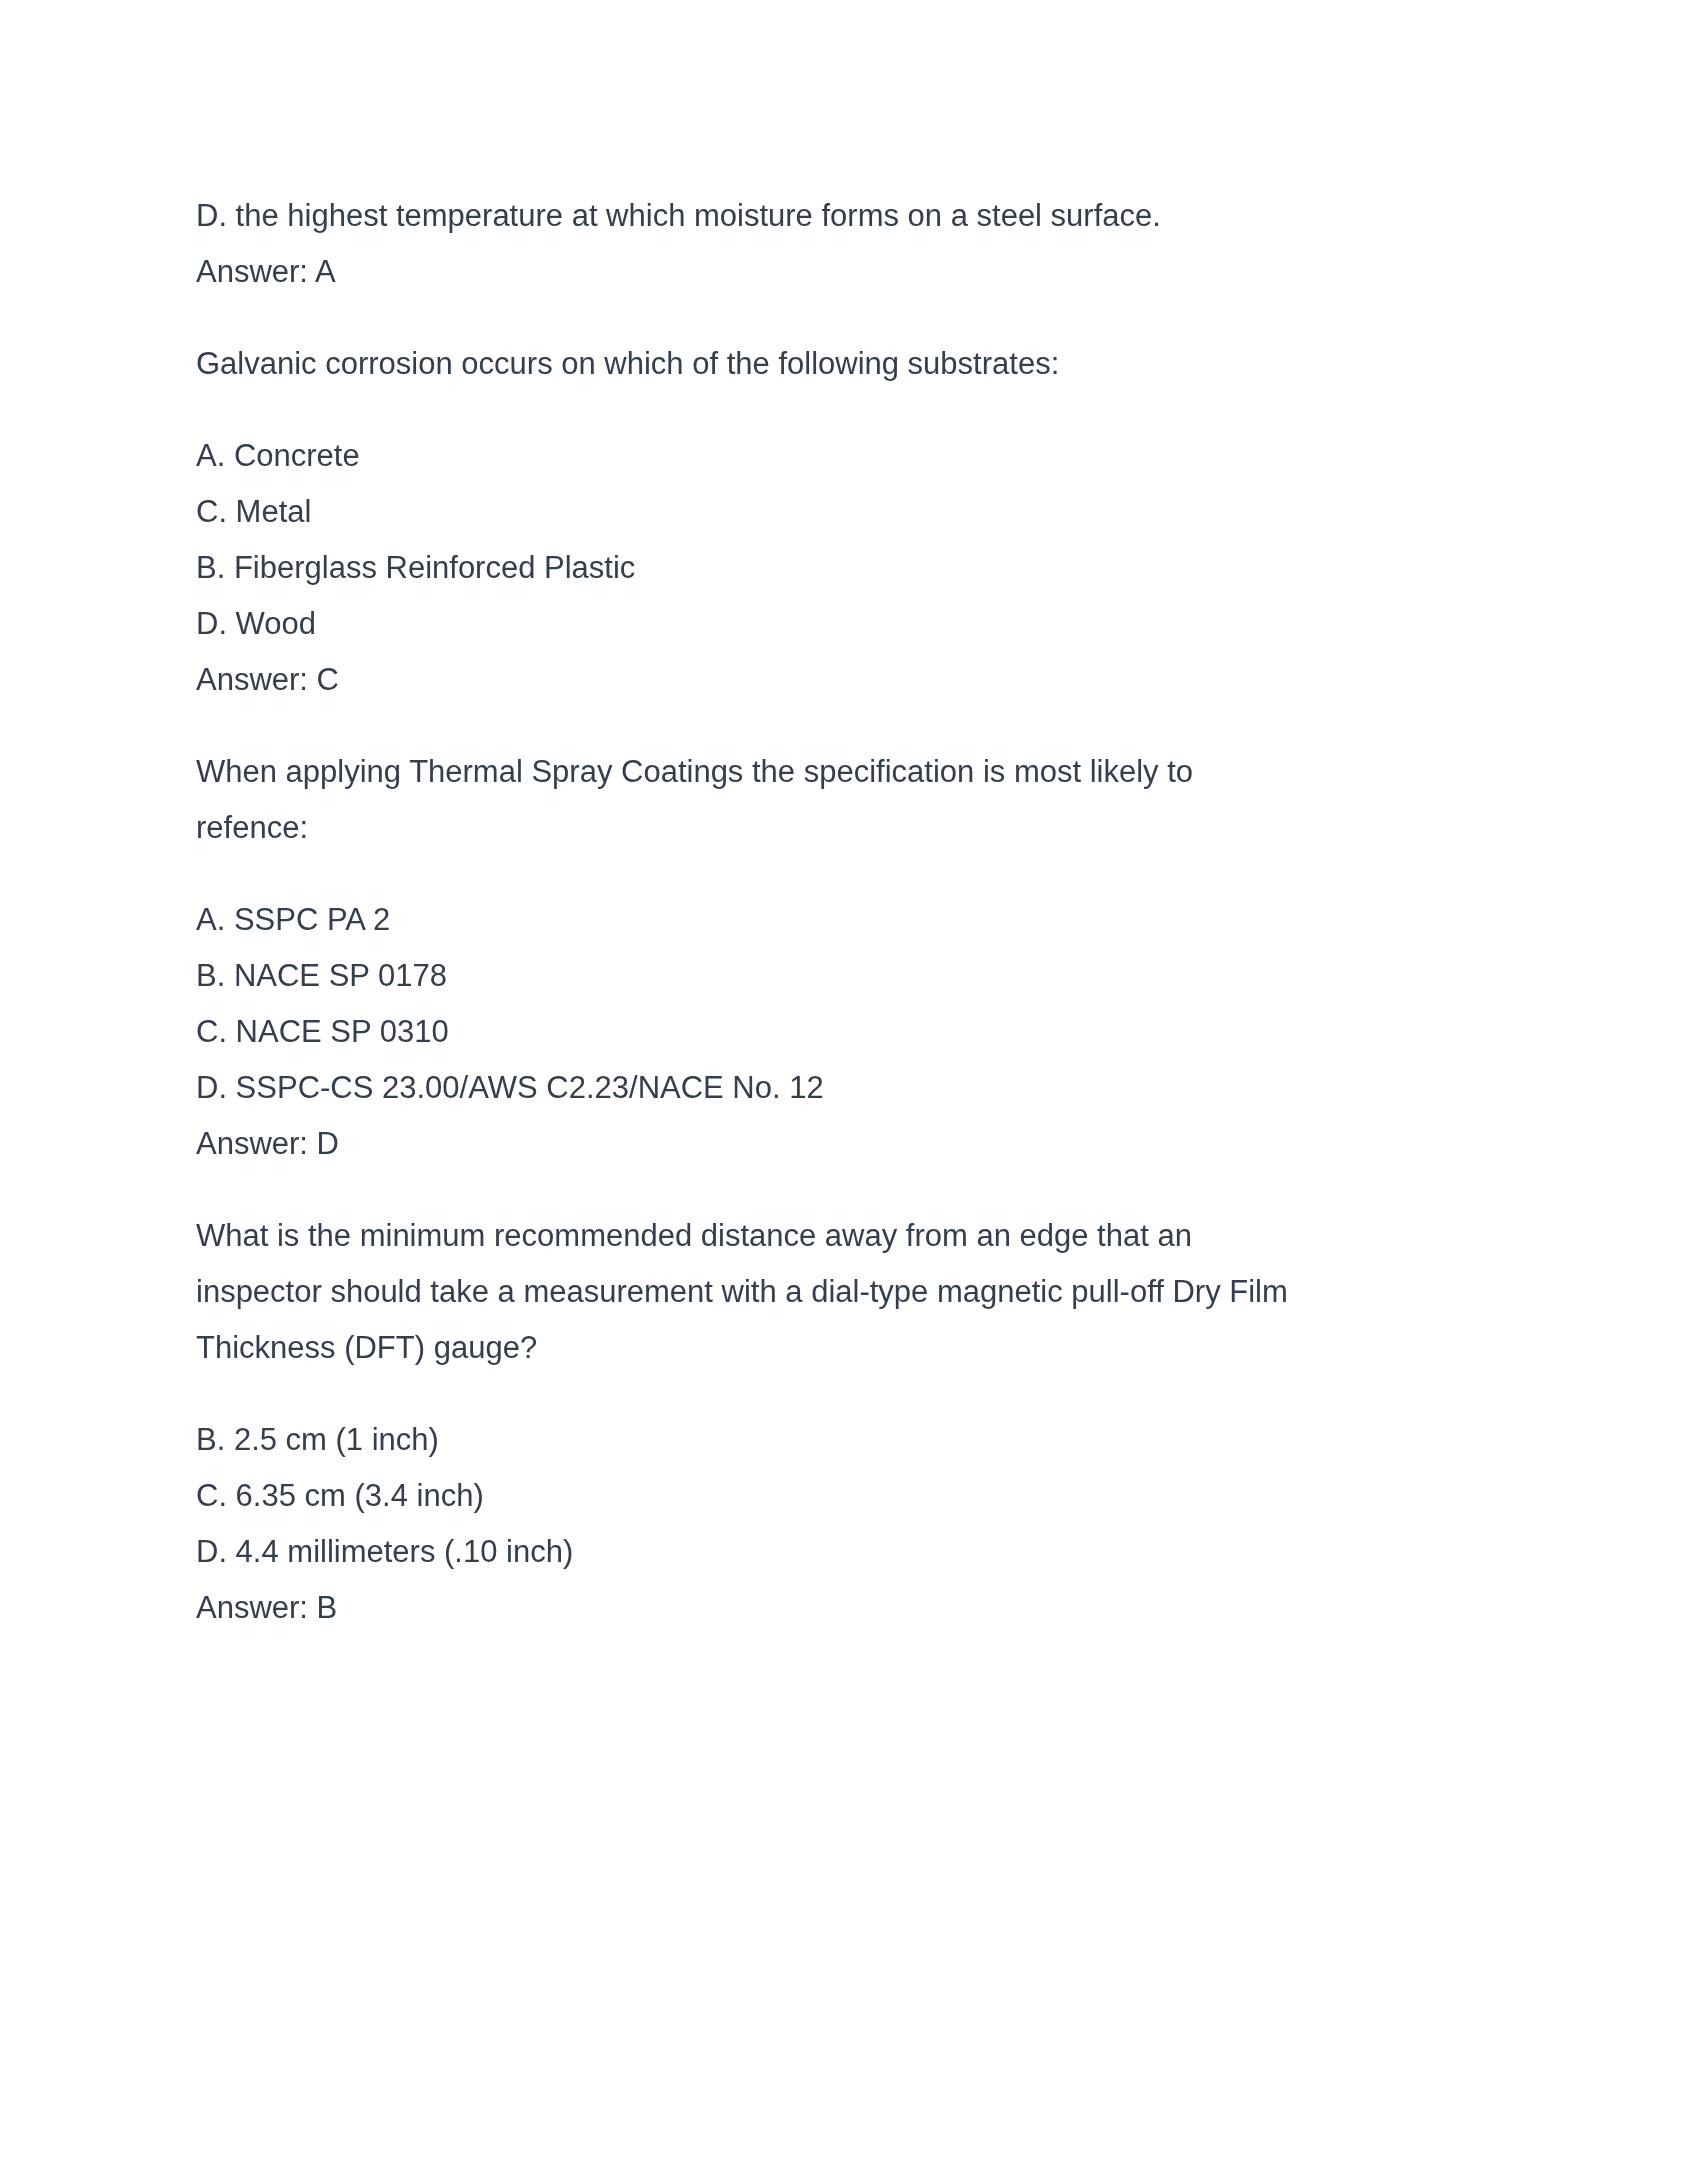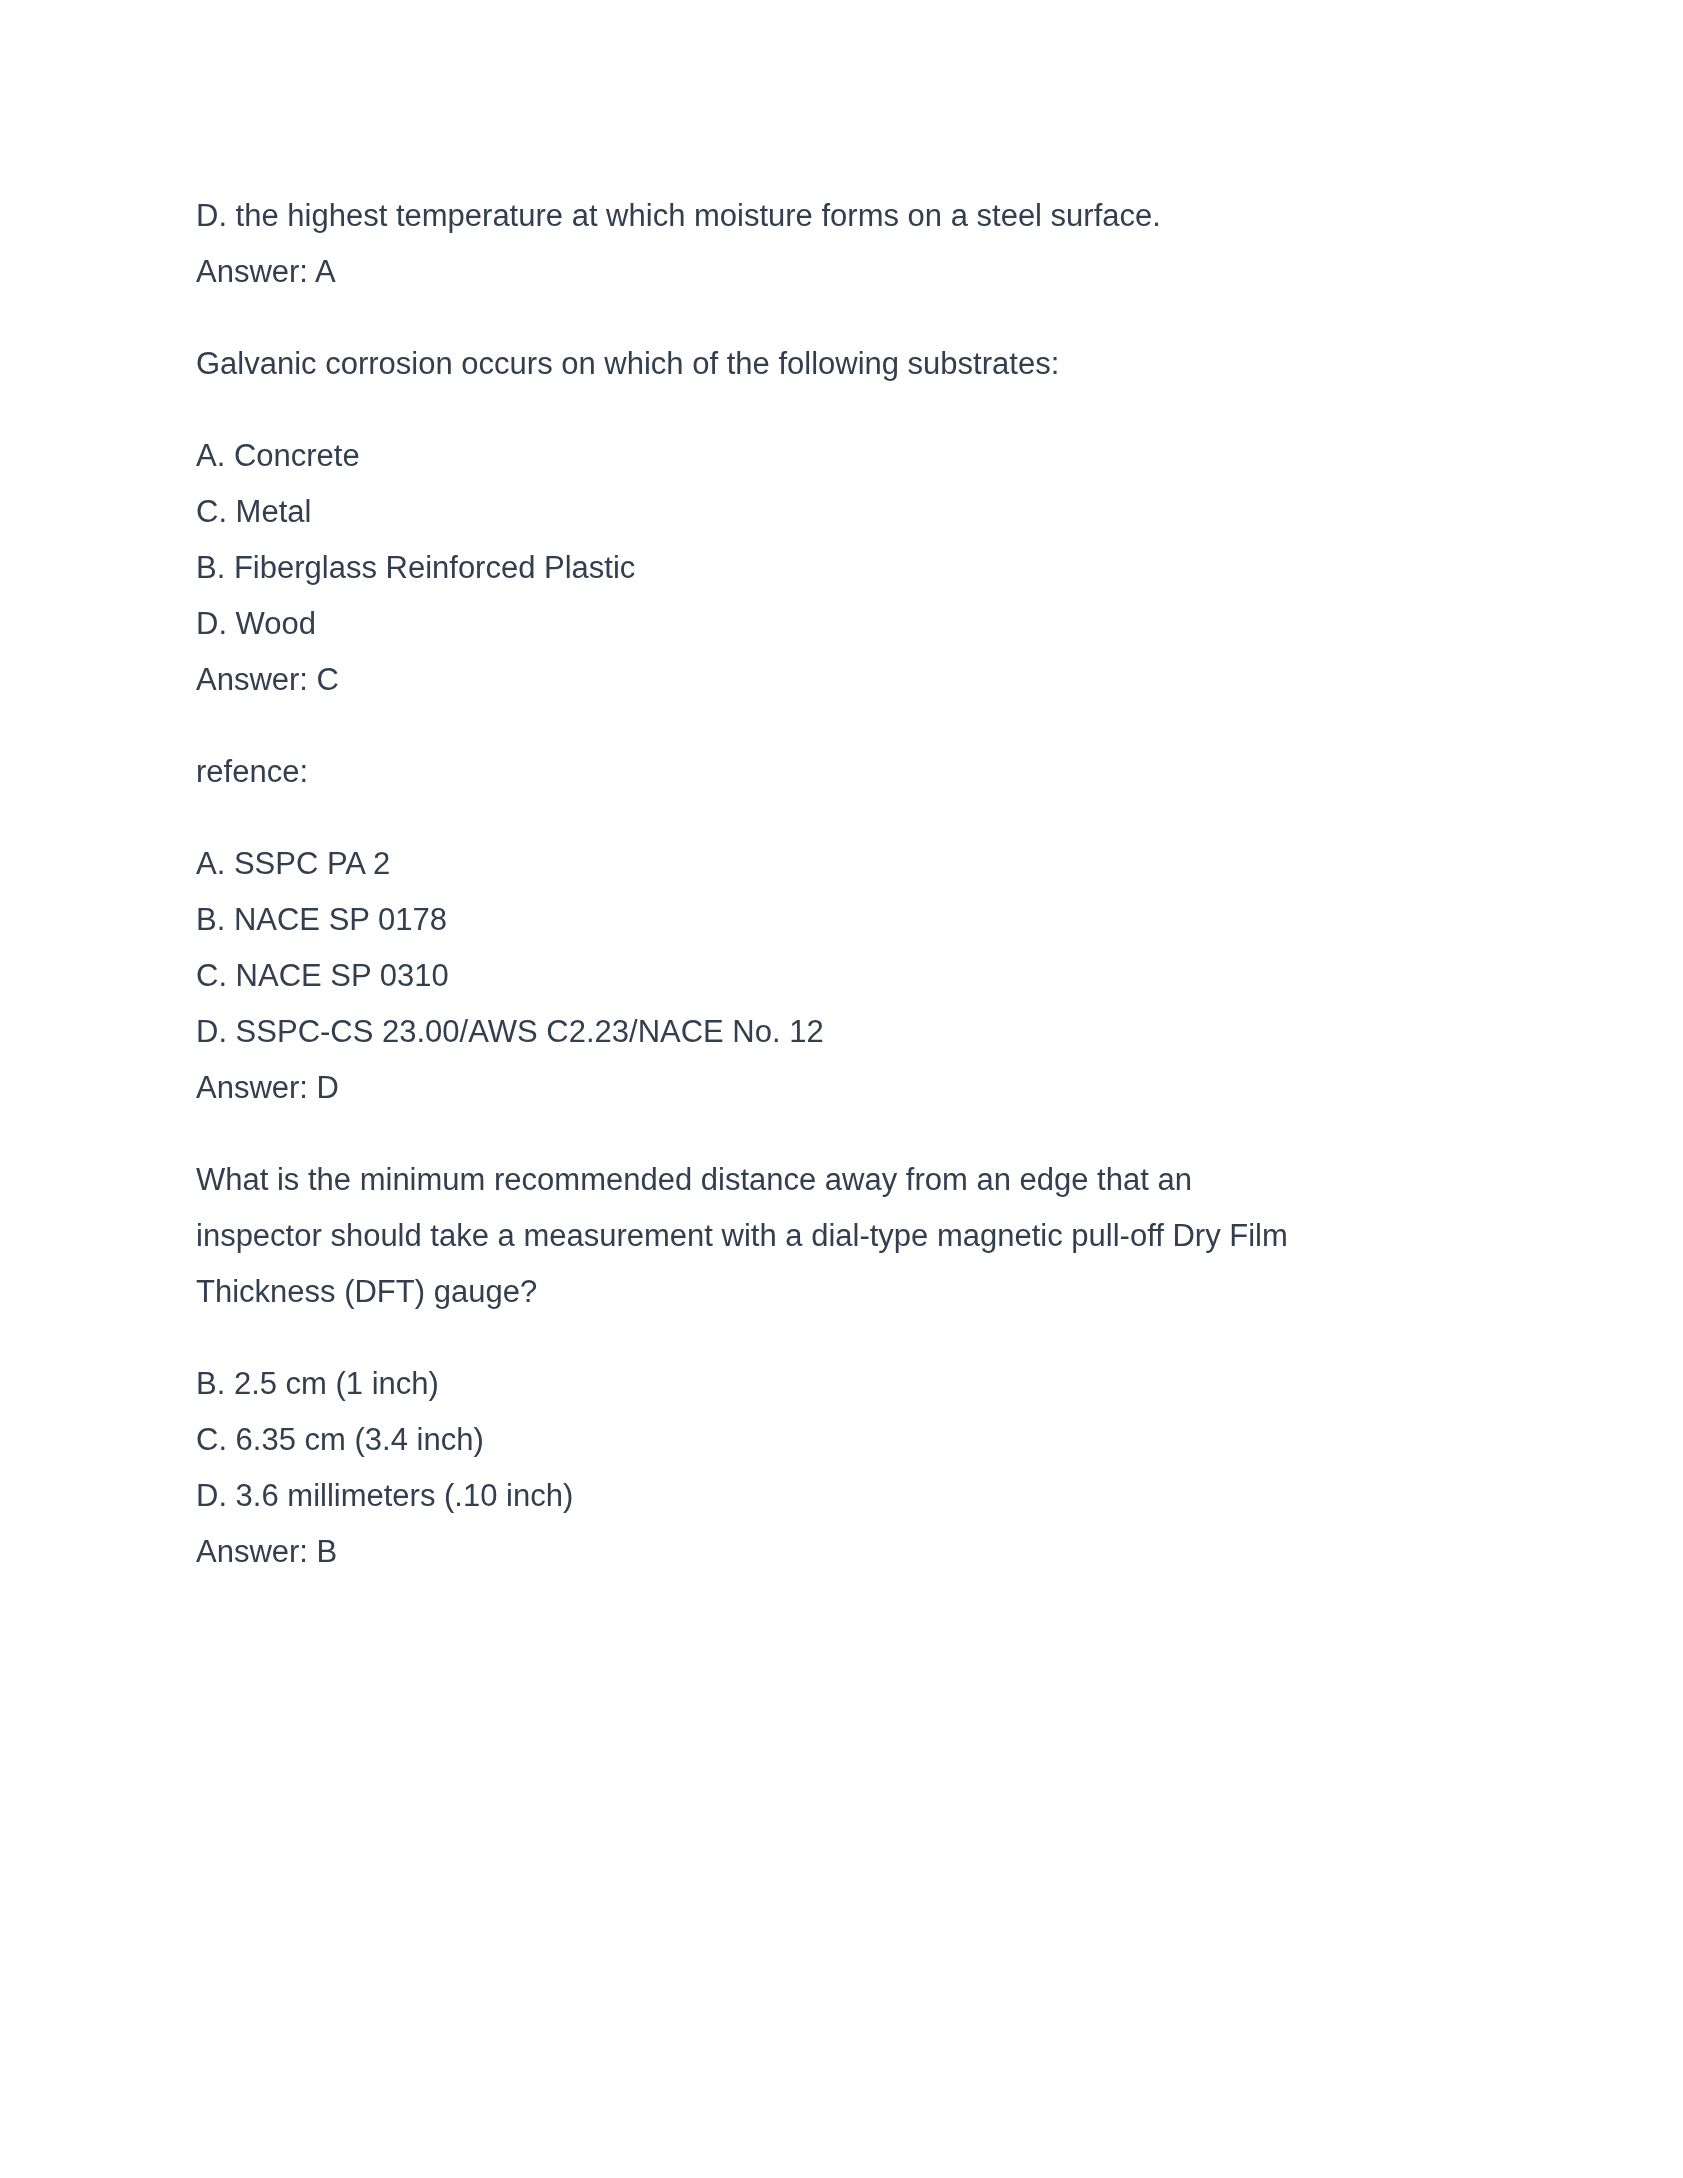--- a/index.html
+++ b/index.html
@@ -43,35 +43,36 @@
         <div class="line">Galvanic corrosion occurs on which of the following substrates:</div>
       </div>
       <div class="block paragraph">
         <div class="line">A. Concrete</div>
         <div class="line">C. Metal</div>
         <div class="line">B. Fiberglass Reinforced Plastic</div>
         <div class="line">D. Wood</div>
         <div class="line">Answer: C</div>
       </div>
       <div class="block heading">
+        <div class="line">When applying Thermal Spray Coatings the specification is most likely to</div>
         <div class="line">refence:</div>
       </div>
       <div class="block paragraph">
         <div class="line">A. SSPC PA 2</div>
         <div class="line">B. NACE SP 0178</div>
         <div class="line">C. NACE SP 0310</div>
         <div class="line">D. SSPC-CS 23.00/AWS C2.23/NACE No. 12</div>
         <div class="line">Answer: D</div>
       </div>
       <div class="block heading">
         <div class="line">What is the minimum recommended distance away from an edge that an</div>
         <div class="line">inspector should take a measurement with a dial-type magnetic pull-off Dry Film</div>
         <div class="line">Thickness (DFT) gauge?</div>
       </div>
       <div class="block paragraph">
         <div class="line">B. 2.5 cm (1 inch)</div>
         <div class="line">C. 6.35 cm (3.4 inch)</div>
-        <div class="line">D. 3.6 millimeters (.10 inch)</div>
+        <div class="line">D. 4.4 millimeters (.10 inch)</div>
         <div class="line">Answer: B</div>
       </div>
     </div>
 </div>
 
 
 </body></html>

